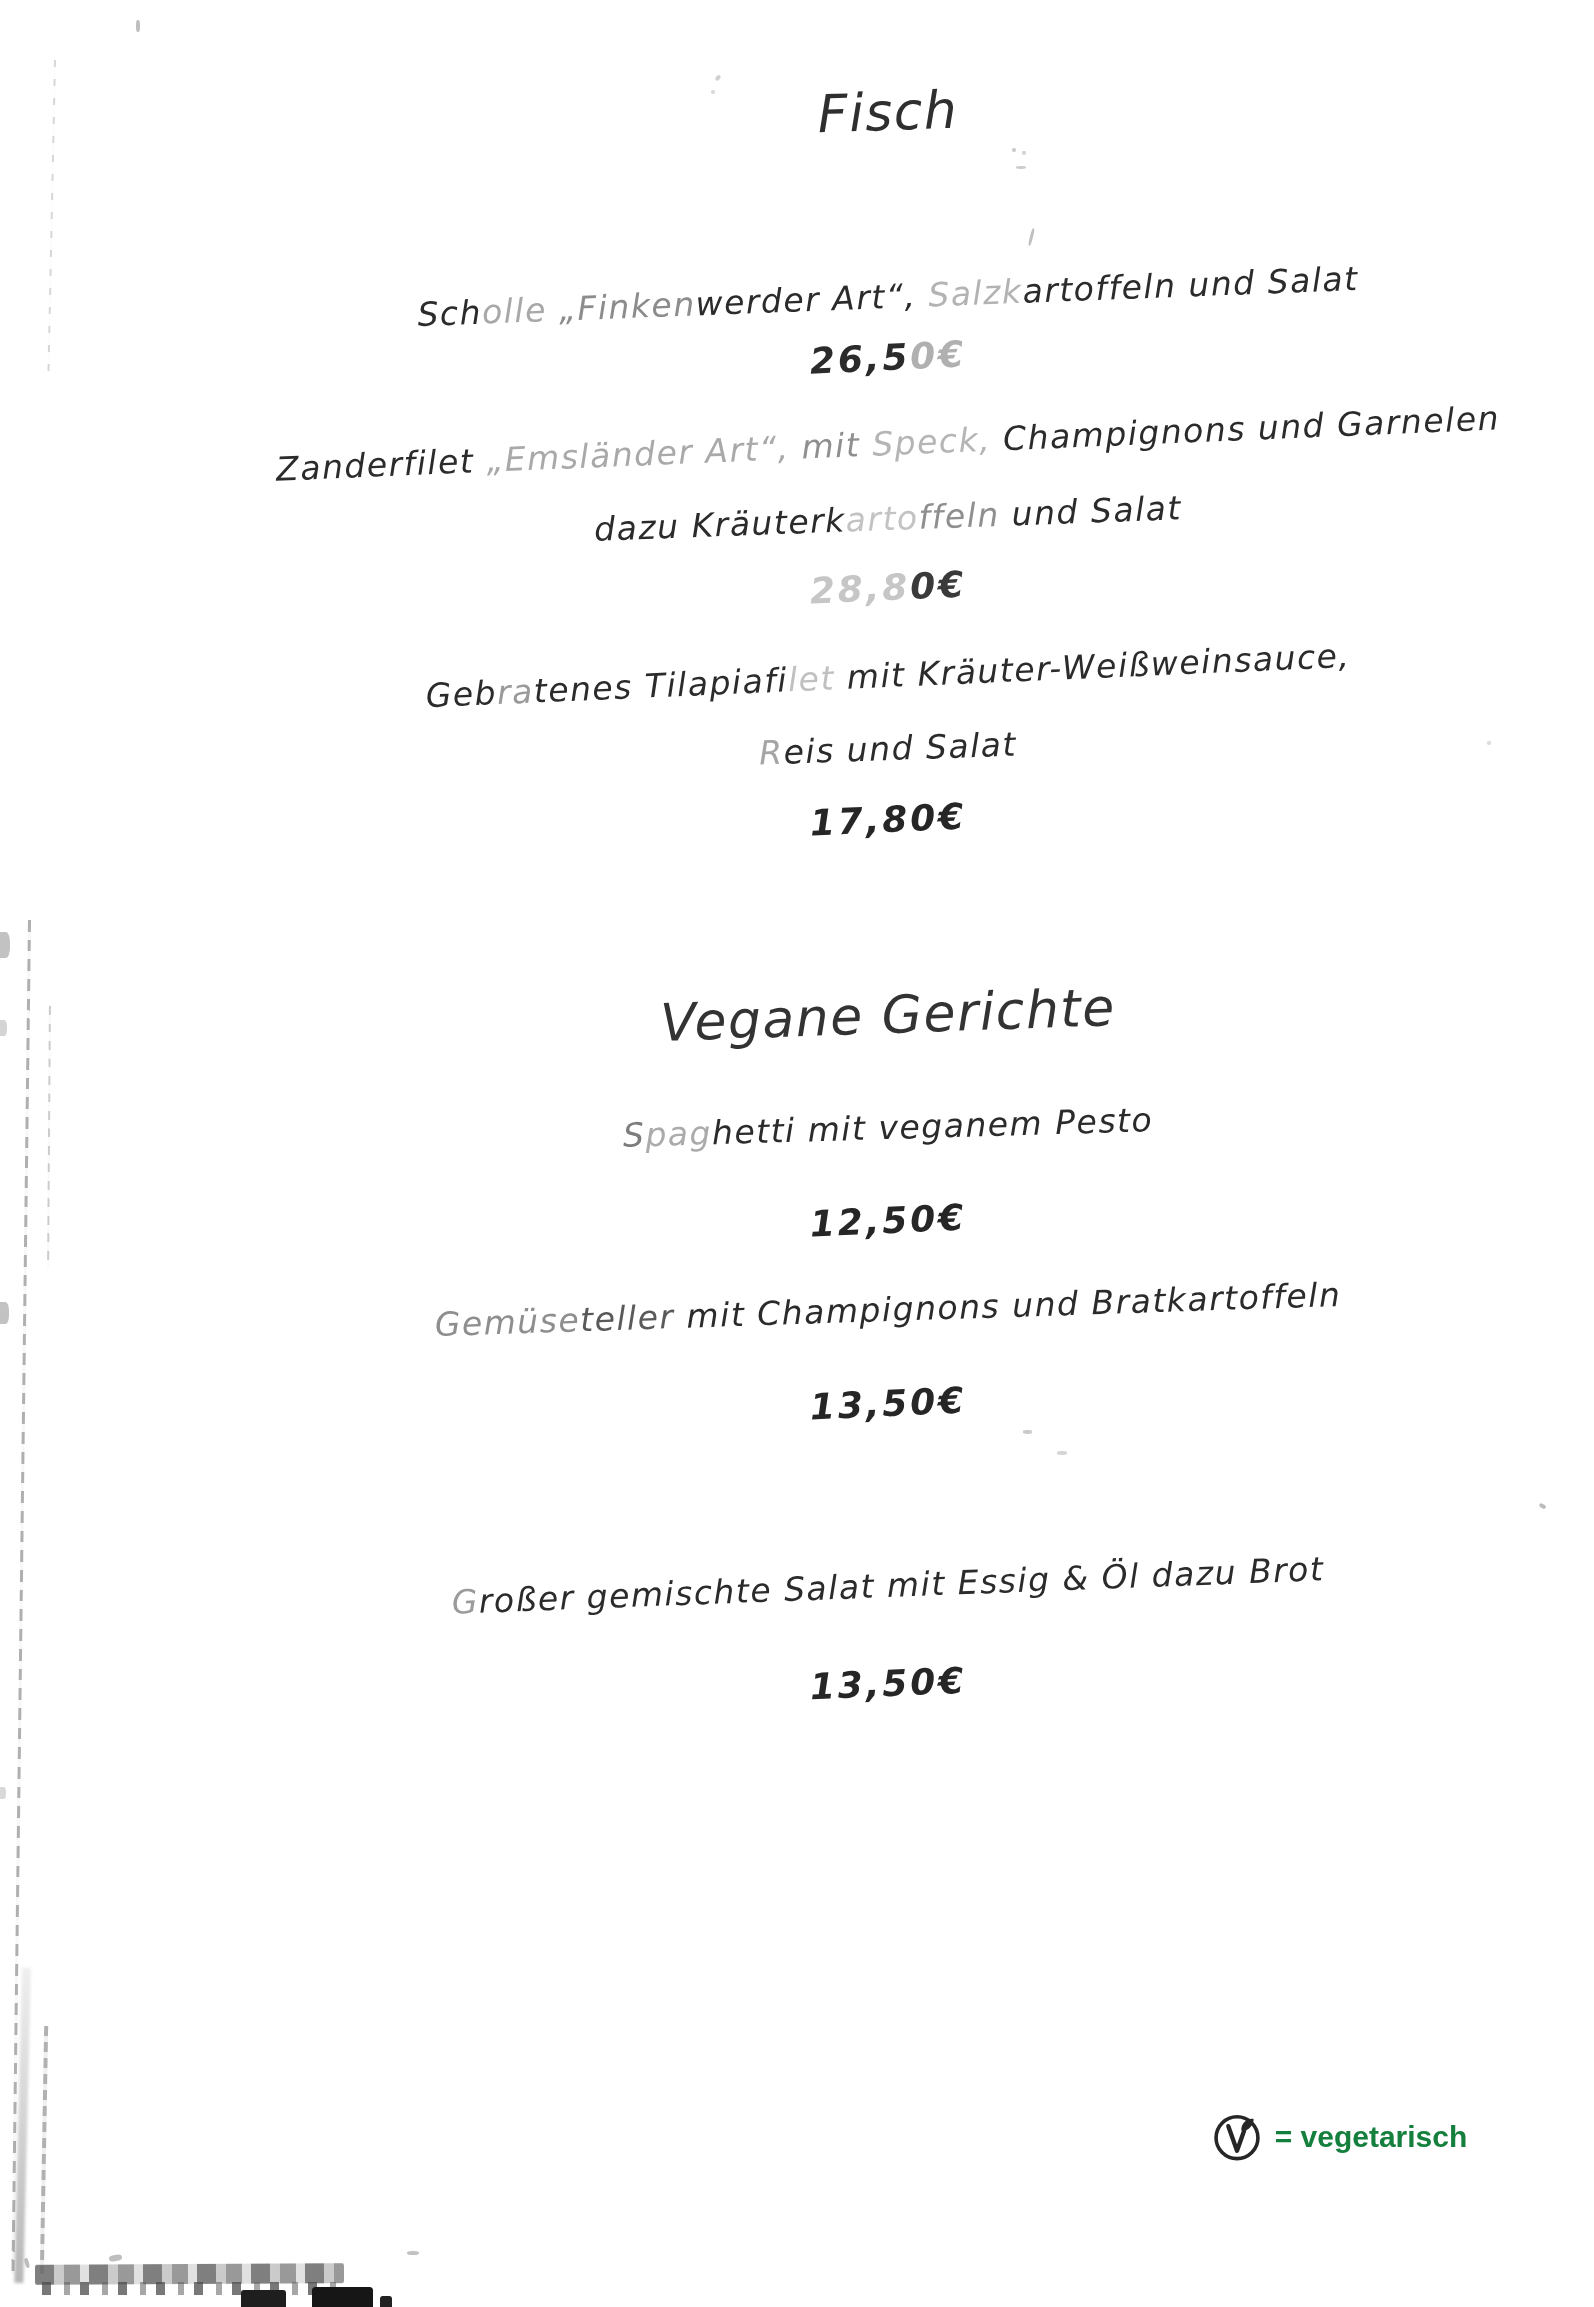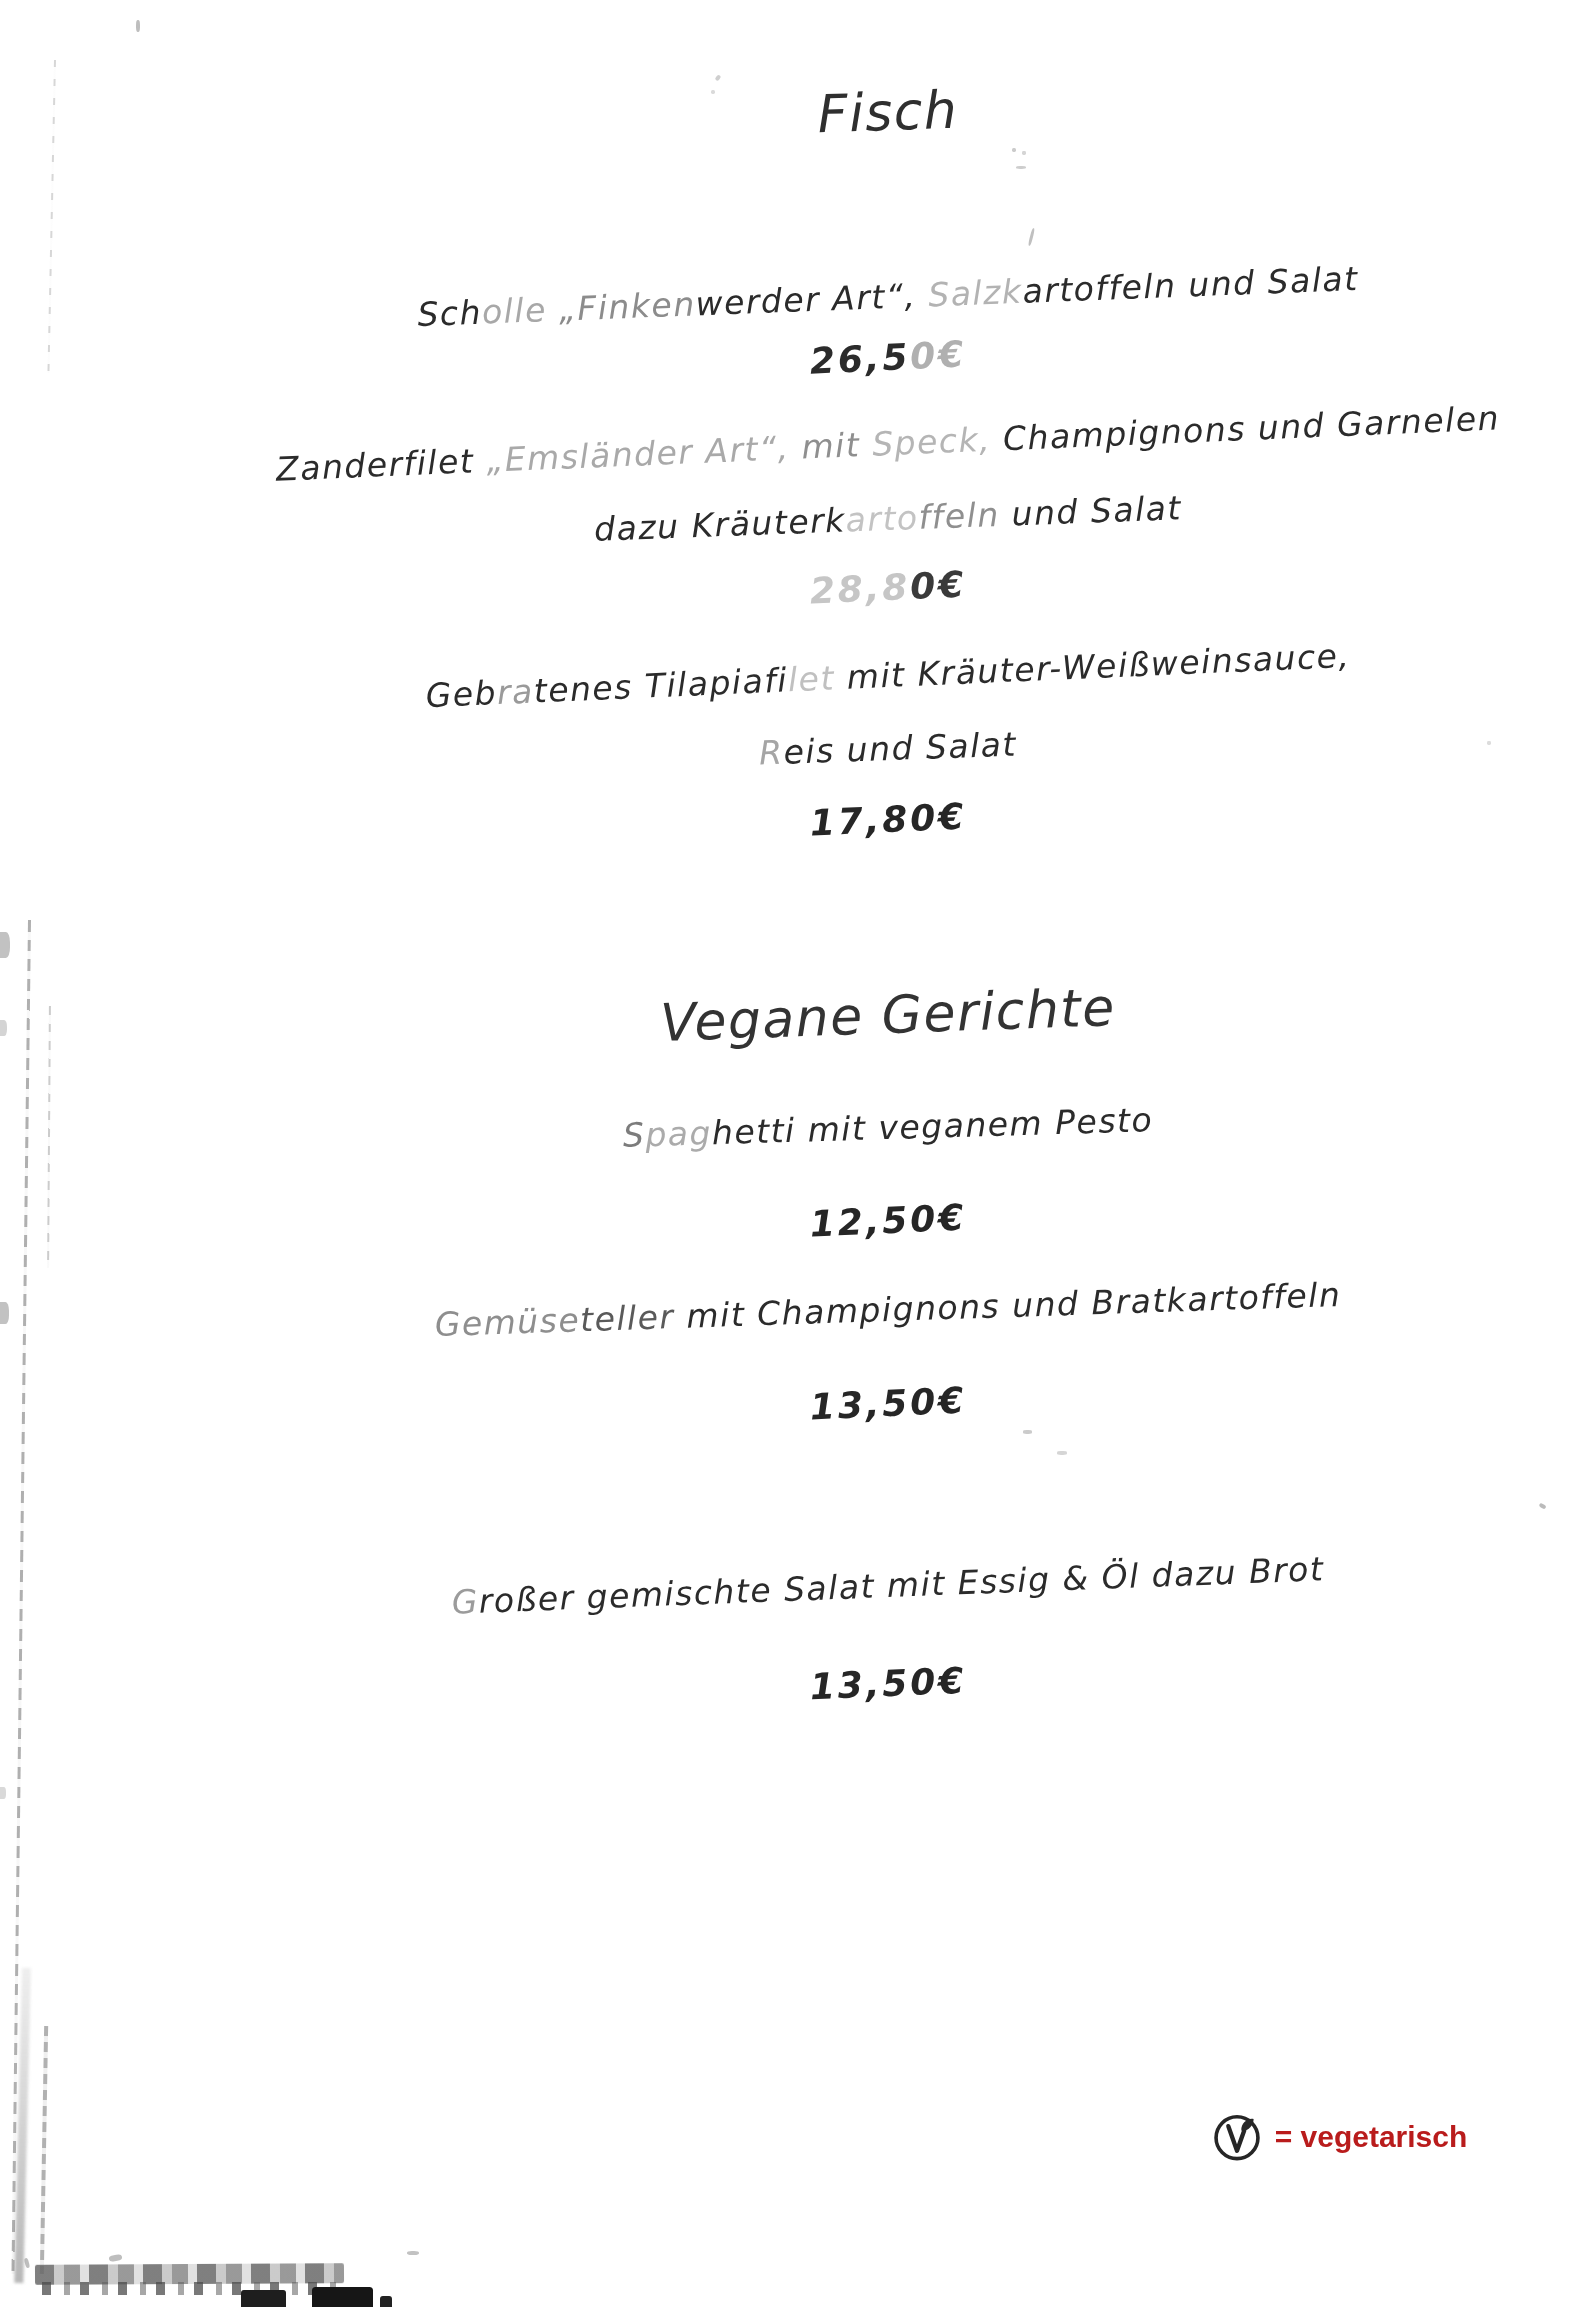--- a/index.html
+++ b/index.html
@@ -50,21 +50,21 @@
     left: 1211px; top: 2111px;
     display: flex;
     align-items: center;
     gap: 11.7px;
     z-index: 2;
   }
   #legend .legend-text {
     font-family: "Liberation Sans", sans-serif;
     font-weight: bold;
     font-size: 30px;
-    color: #b91c1c;
+    color: #15803d;
     letter-spacing: 0px;
     white-space: nowrap;
   }
   
   .artifact { position: absolute; z-index: 1; pointer-events: none; }
   .streak-a {
     left: 28px; top: 920px; width: 2.9px; height: 1354px;
     background: repeating-linear-gradient(180deg,
       rgba(110,110,110,0.55) 0 11.7px, rgba(110,110,110,0.05) 11.7px 19.7px);
     transform: rotate(0.7deg); transform-origin: top center;

